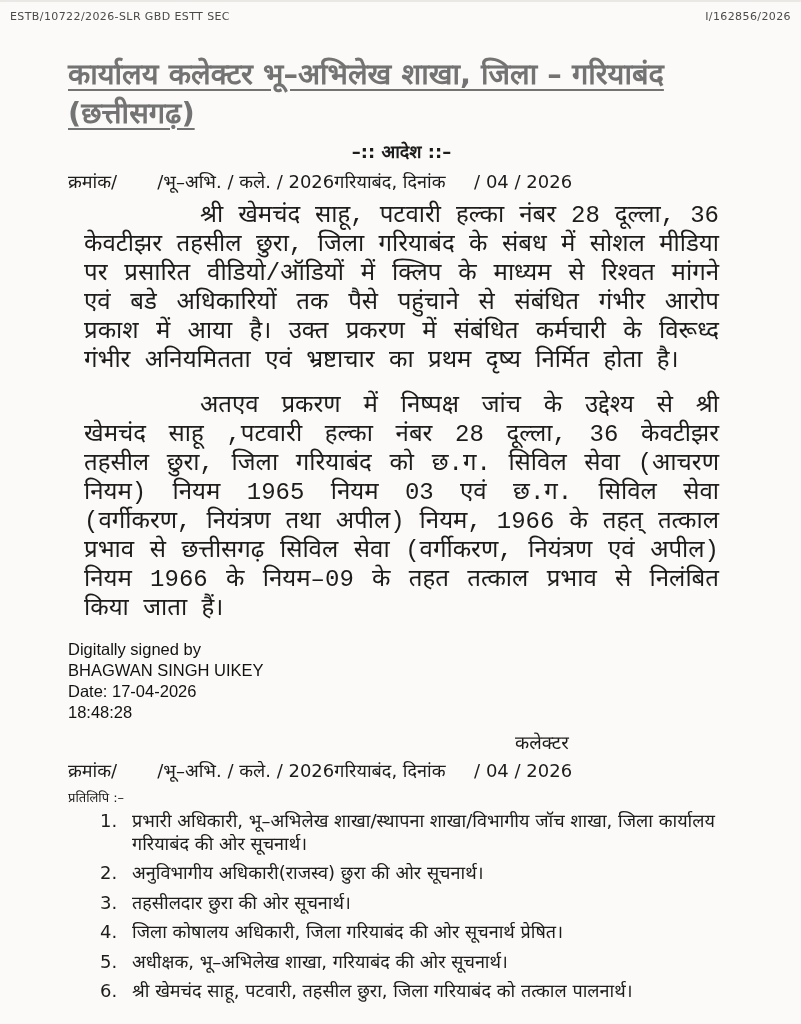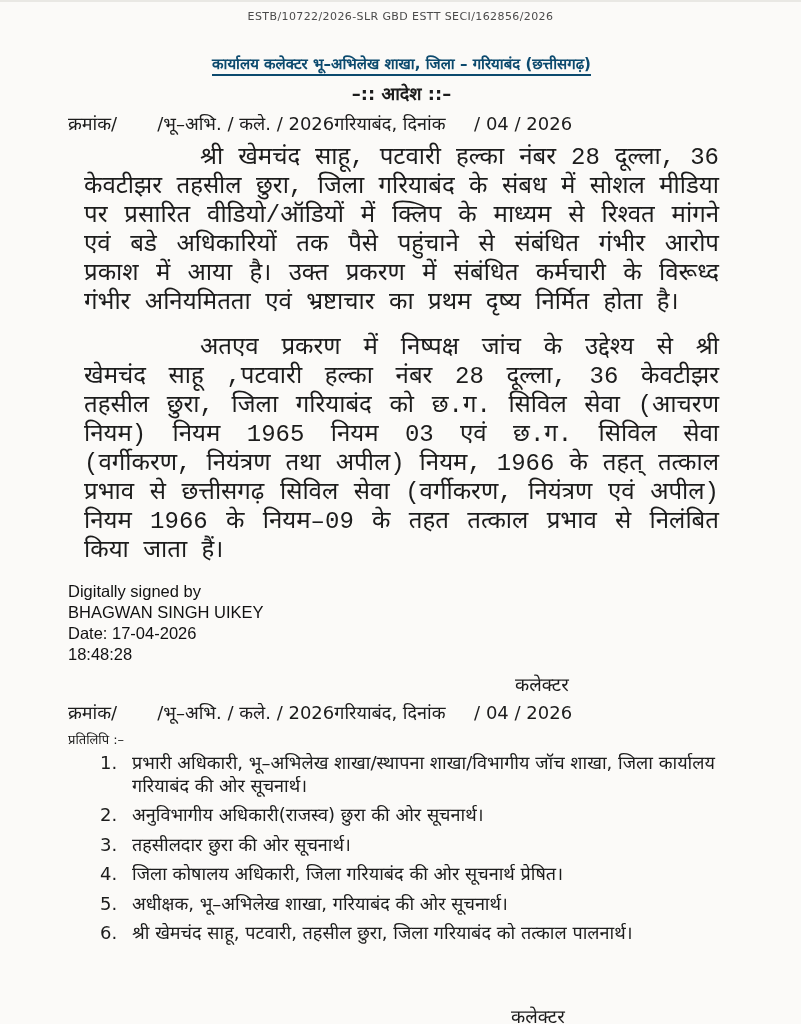--- a/index.html
+++ b/index.html
@@ -13,39 +13,39 @@
     height: 1024px;
     background: #fbfaf8;
     border-top: 2px solid #e9e8e4;
     box-sizing: border-box;
     font-family: "DejaVu Sans", sans-serif;
     color: #1c1c1c;
     overflow: hidden;
   }
   .file-refs {
     display: flex;
-    justify-content: center;
+    justify-content: space-between;
     padding: 8px 10px 0 10px;
     font-family: "DejaVu Sans", sans-serif;
     font-size: 11px;
     letter-spacing: 0.4px;
     color: #4a4a4a;
   }
   .content {
     padding: 0 66px 0 68px;
   }
   .doc-title {
     margin-top: 30px;
-    text-align: center;
-    font-size: 15px;
+    text-align: left;
+    font-size: 29px;
     font-weight: bold;
     text-decoration: underline;
     text-underline-offset: 5px;
     text-decoration-thickness: 2px;
-    color: #0c4a6e;
+    color: #737373;
   }
   .order-heading {
     margin-top: 8px;
     text-align: center;
     font-size: 18px;
     font-weight: bold;
   }
   .ref-row {
     display: flex;
     justify-content: flex-start;

